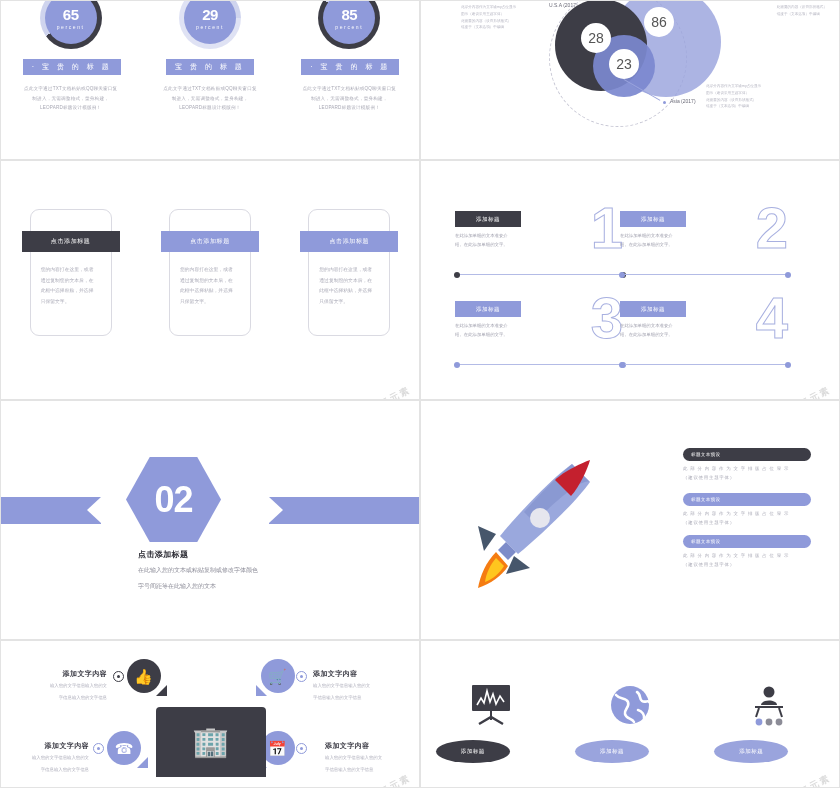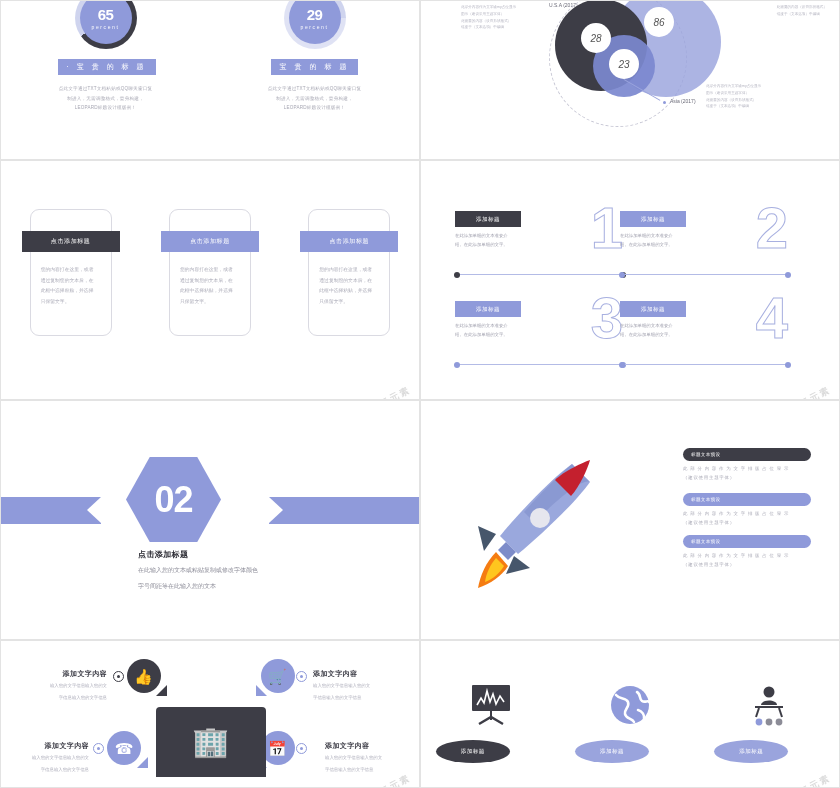--- a/index.html
+++ b/index.html
@@ -74,21 +74,21 @@
     position:absolute;left:80px;top:0px;width:110px;height:110px;border-radius:50%;
     background:#9aa4dd;opacity:.82;
   }
   .venn .cC{
     position:absolute;left:62px;top:48px;width:62px;height:62px;border-radius:50%;
     background:#7b88cf;opacity:.92;
   }
   .venn .bub{
     position:absolute;background:#fff;border-radius:50%;
     display:flex;align-items:center;justify-content:center;
-    font-size:10px;color:#555;font-style:italic;
+    font-size:14px;color:#555;
   }
   .venn .b64{left:50px;top:36px;width:30px;height:30px;}
   .venn .b86{left:113px;top:20px;width:30px;height:30px;}
   .venn .b49{left:78px;top:62px;width:30px;height:30px;}
   .lead{position:absolute;background:#9aa4dd;height:1px;transform-origin:0 0;}
   .dot{position:absolute;width:3px;height:3px;background:#3d3d46;border-radius:50%;}
   .vlabel{position:absolute;font-size:5px;color:#6b6b78;white-space:nowrap;}
   .vtxt{position:absolute;font-size:3.6px;color:#b4b4c0;line-height:1.9;white-space:nowrap;}
 
   
@@ -229,20 +229,35 @@
     </div>
     <div class="kpi">
       <div class="donut">
         <div class="ring" style="background:conic-gradient(#cfd4ee 0 25%,#dfe2f4 25% 100%)"></div>
         <div class="disc" style="background:#8f9ada">
           <div class="num">29</div>
           <div class="pct">percent</div>
         </div>
       </div>
       <div class="kpi-badge" style="background:#8f9ada">宝 贵 的 标 题</div>
+      <div class="kpi-desc">
+        <div>点此文字通过TXT文档粘贴或QQ聊天窗口复</div>
+        <div>制进入，无需调整格式，量身构建，</div>
+        <div>LEOPARD标题设计模版例！</div>
+      </div>
+    </div>
+    <div class="kpi">
+      <div class="donut">
+        <div class="ring" style="background:conic-gradient(#3d3d46 0 85%,#cfd4ee 85% 100%)"></div>
+        <div class="disc" style="background:#8f9ada">
+          <div class="num">85</div>
+          <div class="pct">percent</div>
+        </div>
+      </div>
+      <div class="kpi-badge" style="background:#8f9ada">· 宝 贵 的 标 题</div>
       <div class="kpi-desc">
         <div>点此文字通过TXT文档粘贴或QQ聊天窗口复</div>
         <div>制进入，无需调整格式，量身构建，</div>
         <div>LEOPARD标题设计模版例！</div>
       </div>
     </div>
   </div>
 
   <div class="slide s2">
     <div class="vtxt" style="left:40px;top:3px;">

